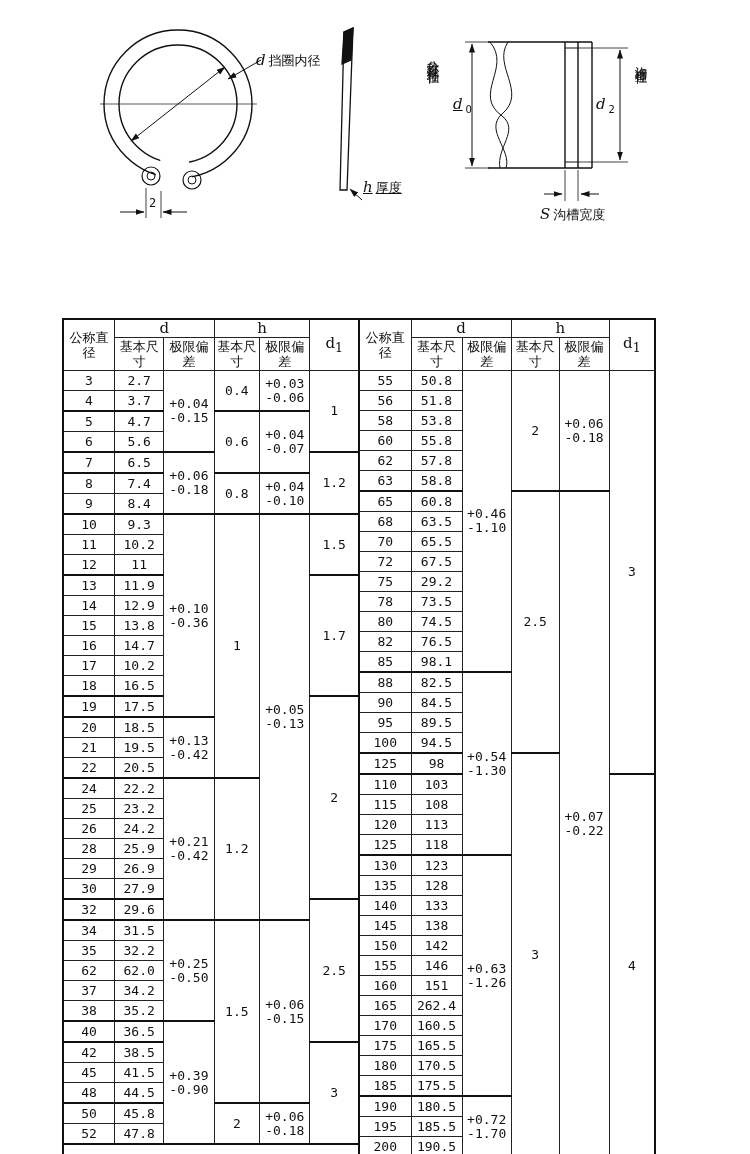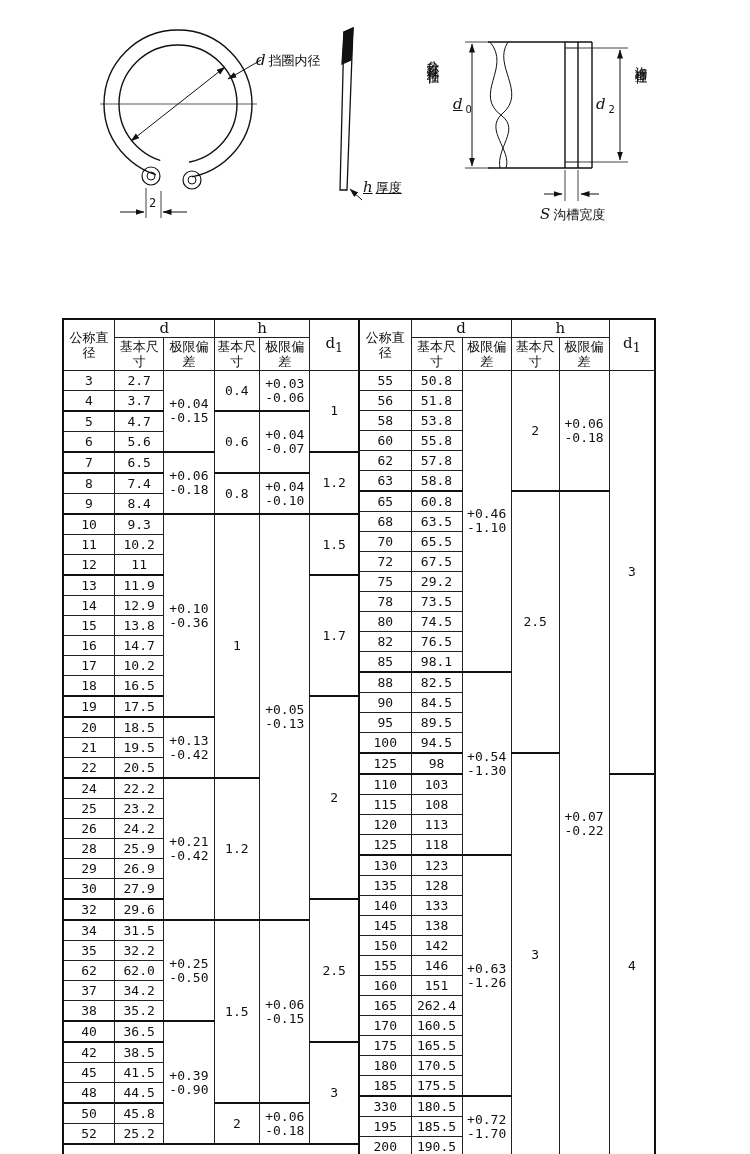--- a/index.html
+++ b/index.html
@@ -310,21 +310,21 @@
           </tr>
           <tr class="g">
             <td>50</td>
             <td>45.8</td>
             <td rowspan="2" class="mg">2</td>
             <td rowspan="2" class="dev">+0.06
 -0.18</td>
           </tr>
           <tr>
             <td>52</td>
-            <td>25.2</td>
+            <td>47.8</td>
           </tr>
           <tr class="strip">
             <td colspan="6"></td>
           </tr>
         </tbody>
       </table>
     <table class="spec" id="t-right" style="margin-left:-2px;">
         <colgroup>
           <col style="width: 57px;">
           <col style="width: 53px;">
@@ -501,21 +501,21 @@
           </tr>
           <tr>
             <td>180</td>
             <td>170.5</td>
           </tr>
           <tr>
             <td>185</td>
             <td>175.5</td>
           </tr>
           <tr class="g">
-            <td>330</td>
+            <td>190</td>
             <td>180.5</td>
             <td rowspan="3" class="dev">+0.72
 -1.70</td>
           </tr>
           <tr>
             <td>195</td>
             <td>185.5</td>
           </tr>
           <tr>
             <td>200</td>

